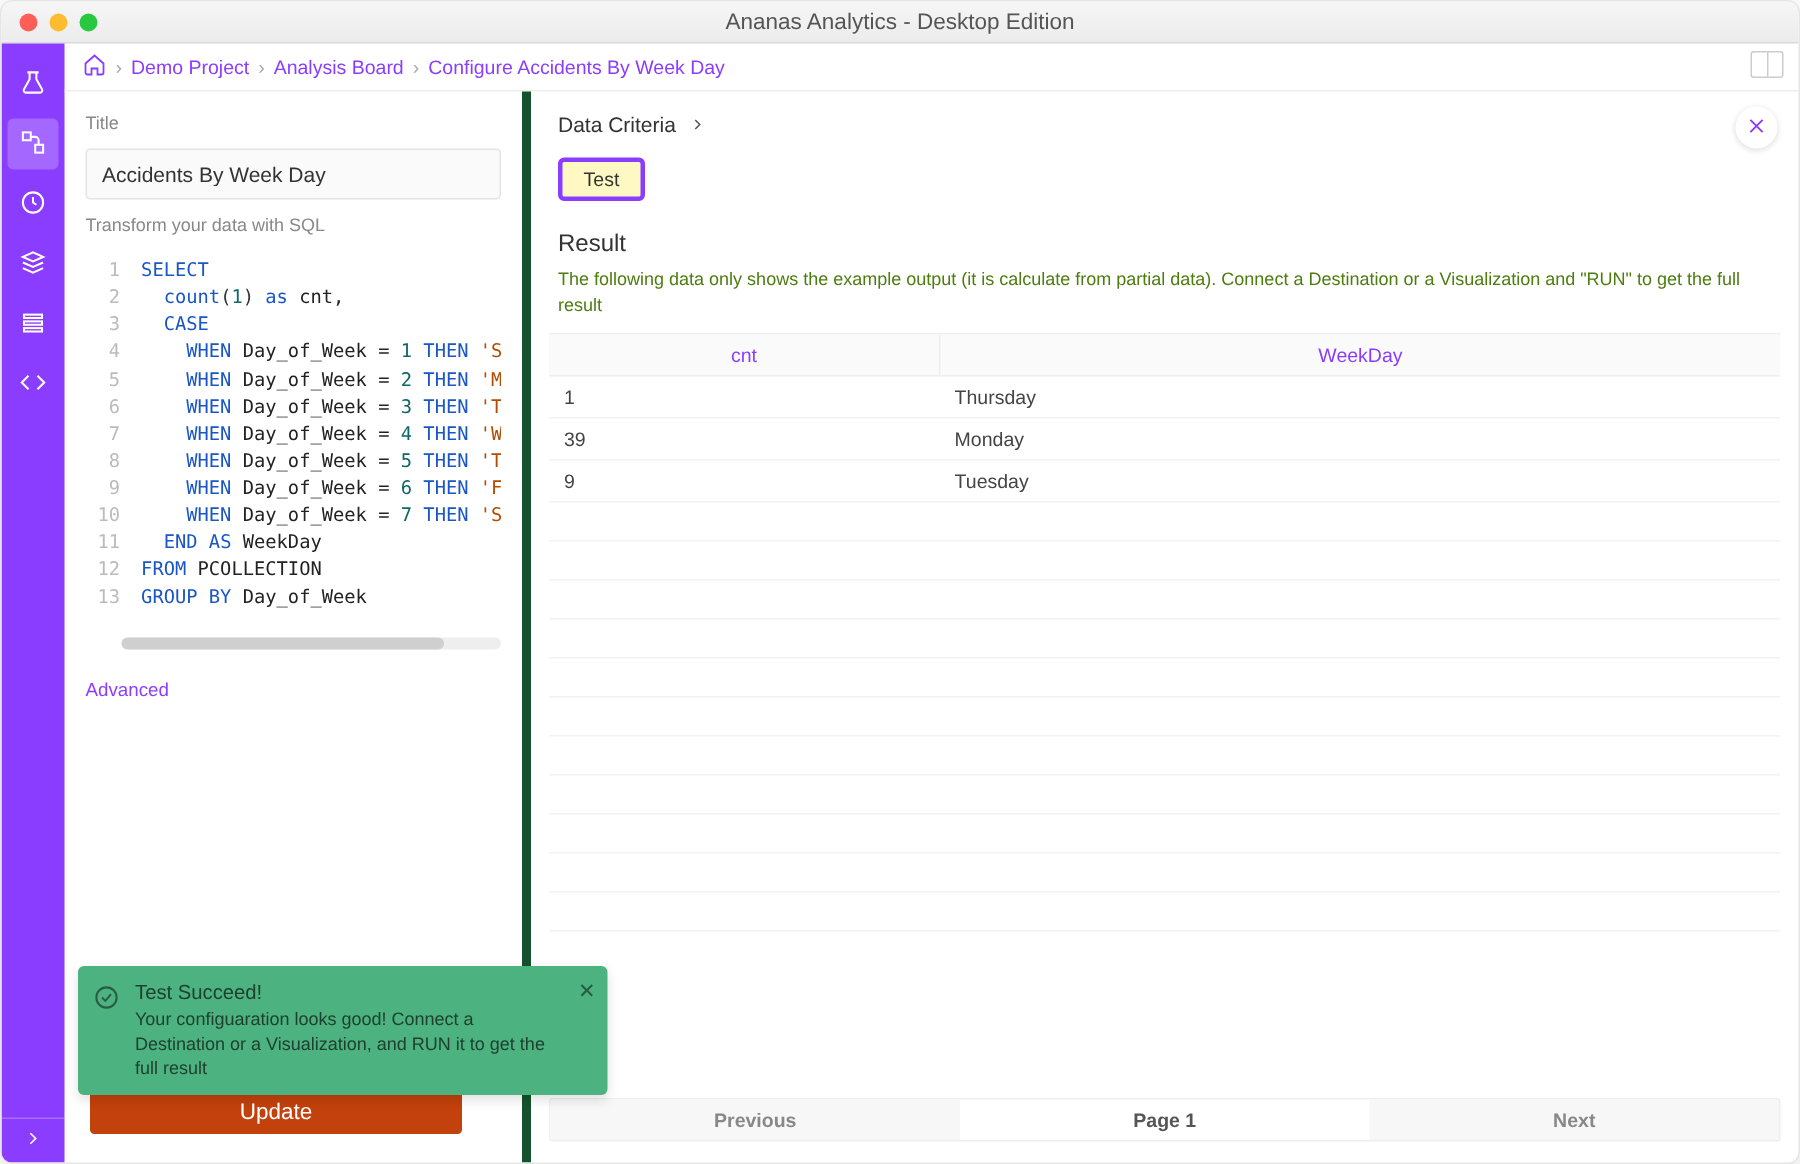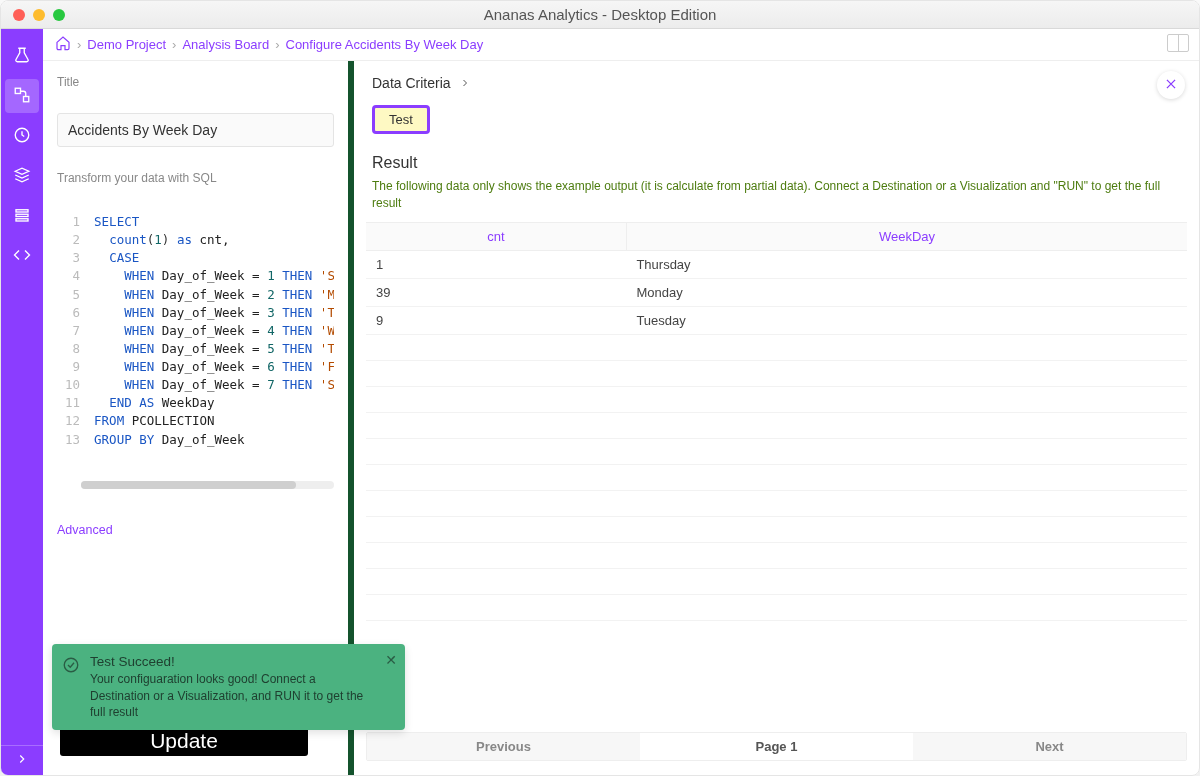--- a/index.html
+++ b/index.html
@@ -95,21 +95,21 @@
 .panel-toggle::before {
   content: ""; width: 50%; height: 100%; border-right: 1px solid #ccc;
 }
 .body-row {
   flex: 1; display: flex; min-height: 0;
 }
 .left-pane {
   width: 305px;
   padding: 14px 14px 14px 14px;
   display: flex; flex-direction: column;
-  gap: 24px;
+  gap: 10px;
   min-height: 0;
 }
 .label { font-size: 12px; color: #888; }
 .title-input {
   width: 100%;
   height: 34px;
   border: 1px solid #e4e4e4;
   background: #fafafa;
   border-radius: 3px;
   padding: 0 10px;
@@ -149,23 +149,23 @@
 }
 .code-scroll::after {
   content:""; position:absolute; left:0; top:0; height:100%; width:85%;
   background: #cfcfcf; border-radius: 4px;
 }
 .advanced-link { color: #8b3dff; font-size: 12.5px; margin-top: 10px; cursor: pointer; }
 .update-btn {
   position: absolute;
   left: 60px; bottom: 20px;
   width: 248px; height: 30px;
-  background: #000000; color: #fff;
+  background: #c2410c; color: #fff;
   border: none; border-radius: 3px;
-  font-size: 21px;
+  font-size: 15px;
   cursor: pointer;
   z-index: 1;
 }
 .right-pane {
   flex: 1;
   display: flex; flex-direction: column;
   padding: 0;
   min-width: 0;
   position: relative;
   border-left: 6px solid #14532d;

